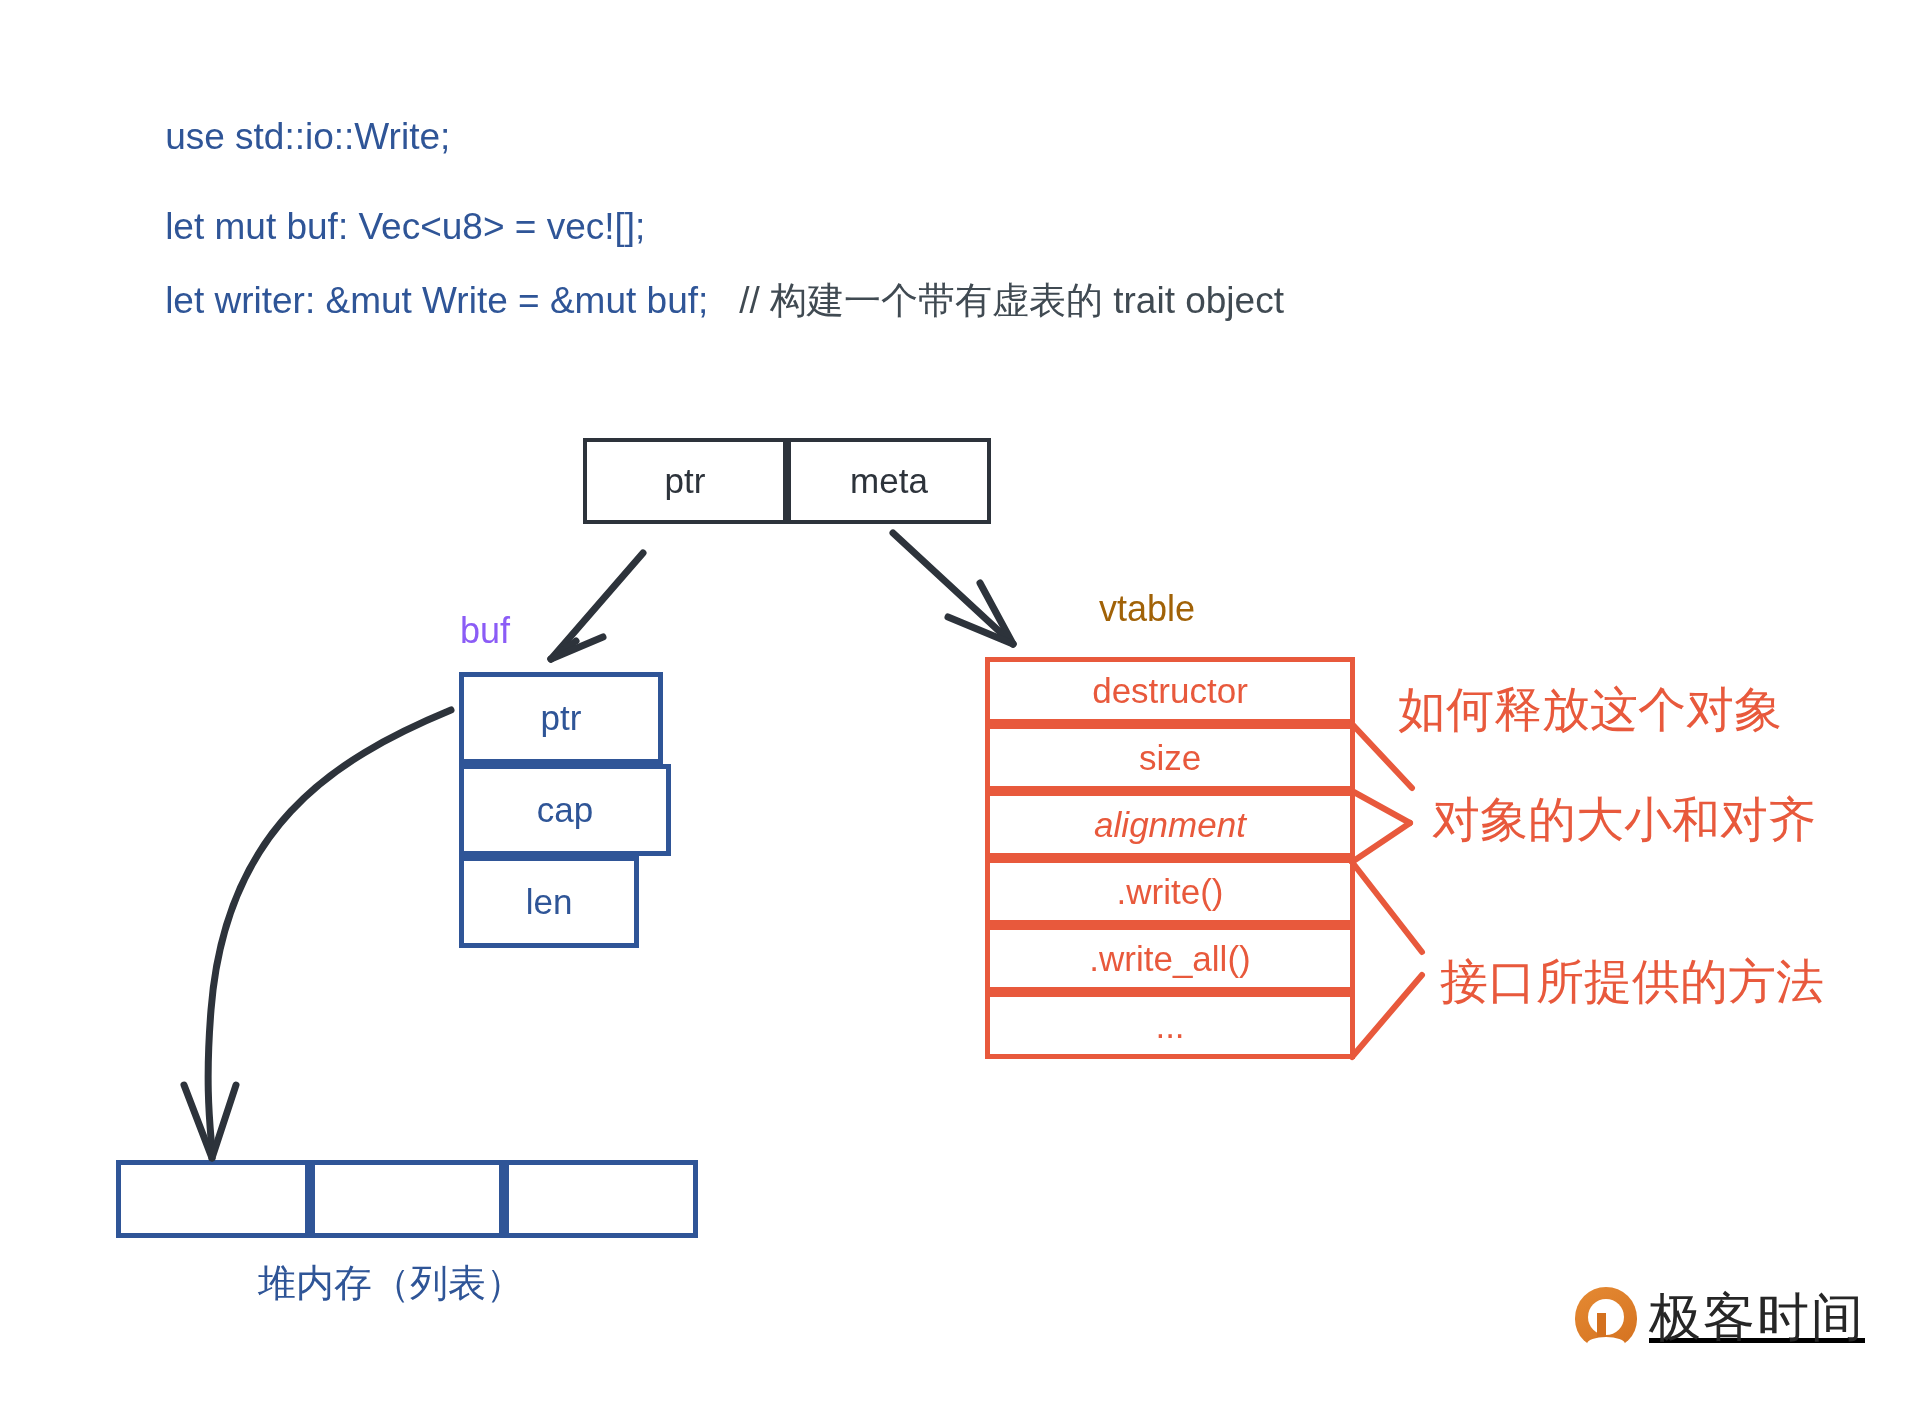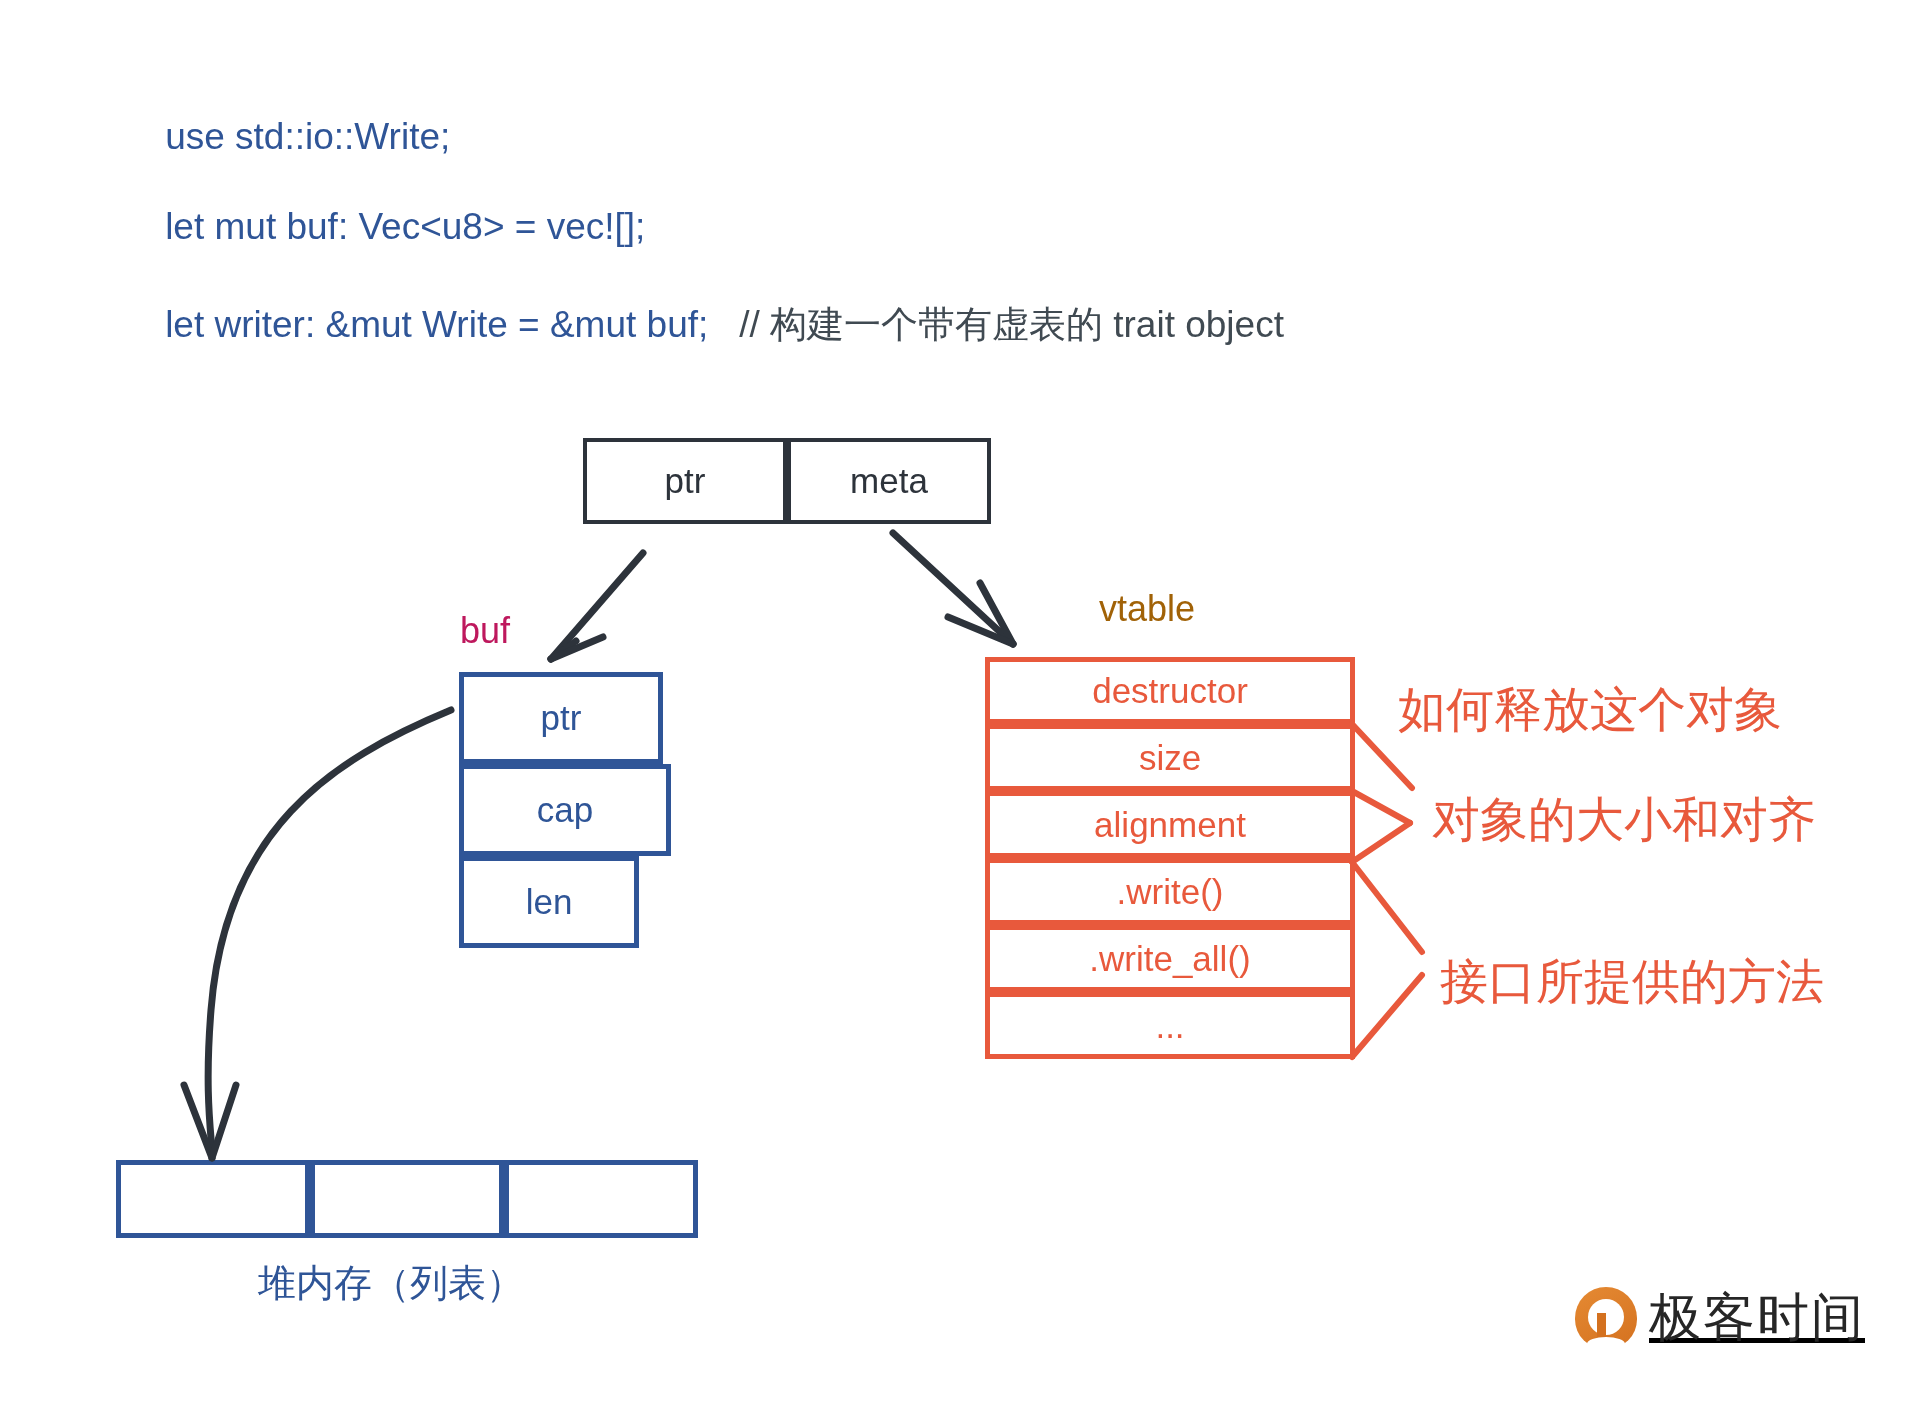--- a/index.html
+++ b/index.html
@@ -56,21 +56,21 @@
   .orange-cell {
     border: 5px solid #e8593c;
     color: #e8593c;
   }
 
   .label {
     position: absolute;
     font-size: 36px;
     white-space: nowrap;
   }
-  .label-blue { color: #be185d; }
+  .label-blue { color: #8b5cf6; }
   .label-orange { color: #a16207; }
 
   .annot {
     position: absolute;
     font-size: 48px;
     color: #e8593c;
     white-space: nowrap;
   }
 
   .heap-label {
@@ -147,21 +147,21 @@
 <body>
 
 <div id="stage">
 
   <div class="code-line" style="top:76px;">
     <span>use std::io::Write;</span>
   </div>
   <div class="code-line" style="top:166px;">
     <span>let mut buf: Vec&lt;u8&gt; = vec![];</span>
   </div>
-  <div class="code-line" style="top:264px;">
+  <div class="code-line" style="top:240px;">
     <span>let writer: &amp;mut Write = &amp;mut buf;</span><span>   </span><span class="comment">// 构建一个带有虚表的 trait object</span>
   </div>
 
   <div class="cell dark-cell" style="left:583px; top:438px; width:204px; height:86px;">
     <span>ptr</span>
   </div>
   <div class="cell dark-cell" style="left:787px; top:438px; width:204px; height:86px;">
     <span>meta</span>
   </div>
 
@@ -182,21 +182,21 @@
   <div class="label label-orange" style="left:1099px; top:588px;">
     <span>vtable</span>
   </div>
 
   <div class="cell orange-cell" style="left:985px; top:657px; width:370px; height:67px;">
     <span>destructor</span>
   </div>
   <div class="cell orange-cell" style="left:985px; top:724px; width:370px; height:67px;">
     <span>size</span>
   </div>
-  <div class="cell orange-cell" style="left:985px; top:791px; width:370px; height:67px;">
+  <div class="cell orange-cell" style="left:985px; top:791px; width:370px; height:67px;font-style:italic;">
     <span>alignment</span>
   </div>
   <div class="cell orange-cell" style="left:985px; top:858px; width:370px; height:67px;">
     <span>.write()</span>
   </div>
   <div class="cell orange-cell" style="left:985px; top:925px; width:370px; height:67px;">
     <span>.write_all()</span>
   </div>
   <div class="cell orange-cell" style="left:985px; top:992px; width:370px; height:67px;">
     <span>...</span>

